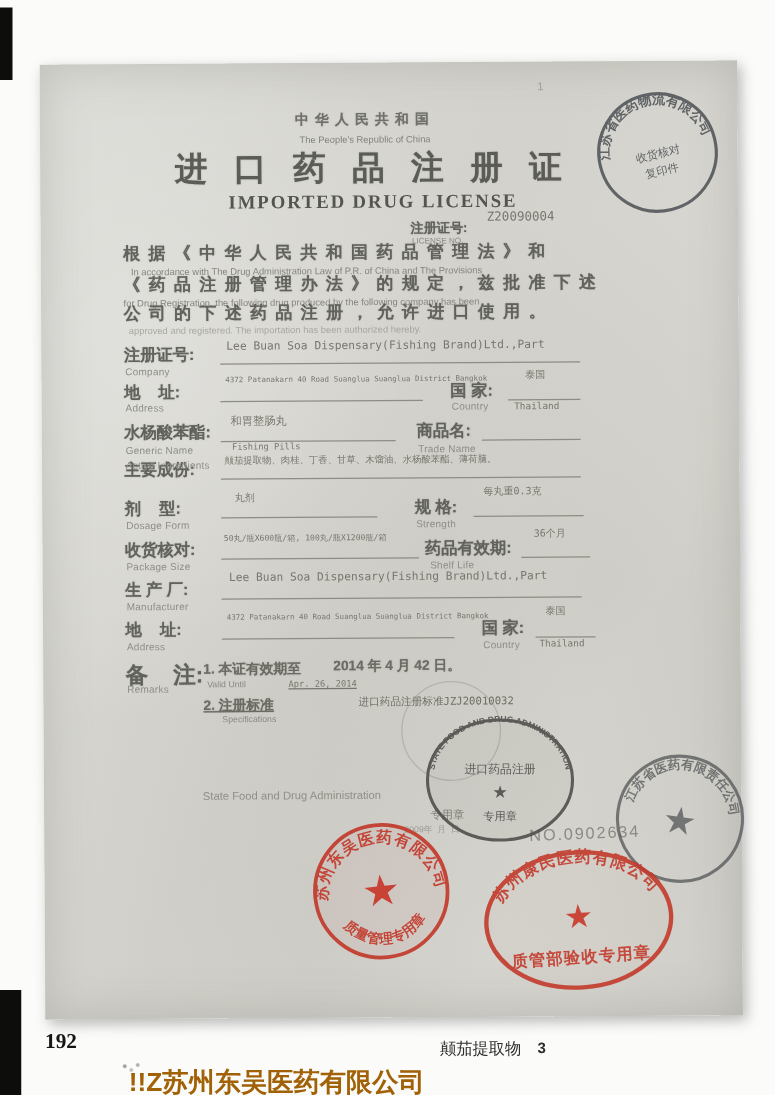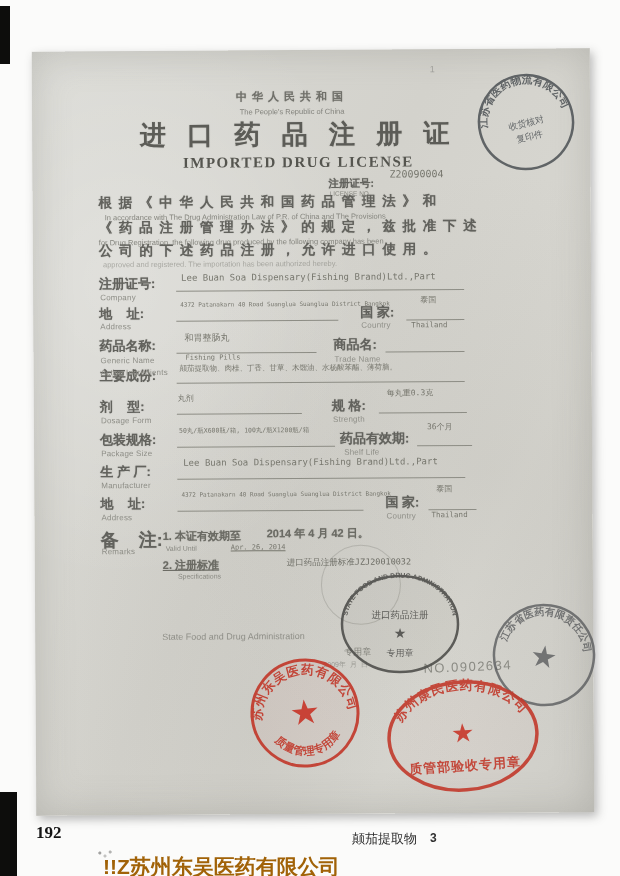--- a/index.html
+++ b/index.html
@@ -62,45 +62,45 @@
     <div class="a zh" style="left:66px;top:256px;font-size:13px;">地    址:</div>
     <div class="ul" style="left:143px;top:256px;width:162px;height:14px;"></div>
     <div class="a val" style="left:147px;top:251px;font-size:6px;">4372 Patanakarn 40 Road Suanglua Suanglua District Bangkok</div>
     <div class="a sub" style="left:67px;top:272px;">Address</div>
     <div class="a zh" style="left:327px;top:256px;font-size:13px;">国 家:</div>
     <div class="ul" style="left:373px;top:256px;width:58px;height:14px;"></div>
     <div class="a val" style="left:387px;top:247px;font-size:8px;">泰国</div>
     <div class="a sub" style="left:328px;top:272px;">Country</div>
     <div class="a val" style="left:378px;top:272px;font-size:7.5px;">Thailand</div>
 
-    <div class="a zh" style="left:66px;top:288px;font-size:13px;">药品名称:</div>
+    <div class="a zh" style="left:66px;top:288px;font-size:13px;">水杨酸苯酯:</div>
     <div class="ul" style="left:143px;top:288px;width:140px;height:14px;"></div>
     <div class="a val" style="left:151px;top:283px;font-size:9px;">和胃整肠丸</div>
     <div class="a val" style="left:152px;top:304px;font-size:7px;">Fishing Pills</div>
     <div class="a sub" style="left:67px;top:306px;">Generic Name</div>
     <div class="a zh" style="left:300px;top:288px;font-size:13px;">商品名:</div>
     <div class="ul" style="left:352px;top:288px;width:79px;height:14px;"></div>
     <div class="a val" style="left:356px;top:283px;font-size:9px;"></div>
     <div class="a sub" style="left:301px;top:306px;">Trade Name</div>
 
     <div class="a zh" style="left:66px;top:318px;font-size:13px;">主要成份:</div>
     <div class="ul" style="left:143px;top:318px;width:288px;height:14px;"></div>
     <div class="a val" style="left:146px;top:314px;font-size:7.5px;">颠茄提取物、肉桂、丁香、甘草、木馏油、水杨酸苯酯、薄荷脑。</div>
     <div class="a sub" style="left:67px;top:318px;">Active Ingredients</div>
 
     <div class="a zh" style="left:66px;top:349px;font-size:13px;">剂    型:</div>
     <div class="ul" style="left:143px;top:349px;width:125px;height:14px;"></div>
-    <div class="a val" style="left:144px;top:344px;font-size:8px;text-align:center;">丸剂</div>
+    <div class="a val" style="left:154px;top:344px;font-size:8px;text-align:center;">丸剂</div>
     <div class="a sub" style="left:67px;top:366px;">Dosage Form</div>
     <div class="a zh" style="left:298px;top:349px;font-size:13px;">规 格:</div>
     <div class="ul" style="left:345px;top:349px;width:88px;height:14px;"></div>
     <div class="a val" style="left:353px;top:340px;font-size:8px;">每丸重0.3克</div>
     <div class="a sub" style="left:299px;top:366px;">Strength</div>
 
-    <div class="a zh" style="left:66px;top:382px;font-size:13px;">包装规格:</div>
+    <div class="a zh" style="left:66px;top:382px;font-size:13px;">收货核对:</div>
     <div class="ul" style="left:143px;top:382px;width:158px;height:14px;"></div>
     <div class="a val" style="left:145px;top:377px;font-size:6.5px;">50丸/瓶X600瓶/箱, 100丸/瓶X1200瓶/箱</div>
     <div class="a sub" style="left:67px;top:399px;">Package Size</div>
     <div class="a zh" style="left:306px;top:382px;font-size:13px;">药品有效期:</div>
     <div class="ul" style="left:383px;top:382px;width:55px;height:14px;"></div>
     <div class="a val" style="left:393px;top:374px;font-size:8px;">36个月</div>
     <div class="a sub" style="left:310px;top:399px;">Shelf Life</div>
 
     <div class="a zh" style="left:66px;top:414px;font-size:13px;">生 产 厂:</div>
     <div class="ul" style="left:143px;top:414px;width:288px;height:14px;"></div>

